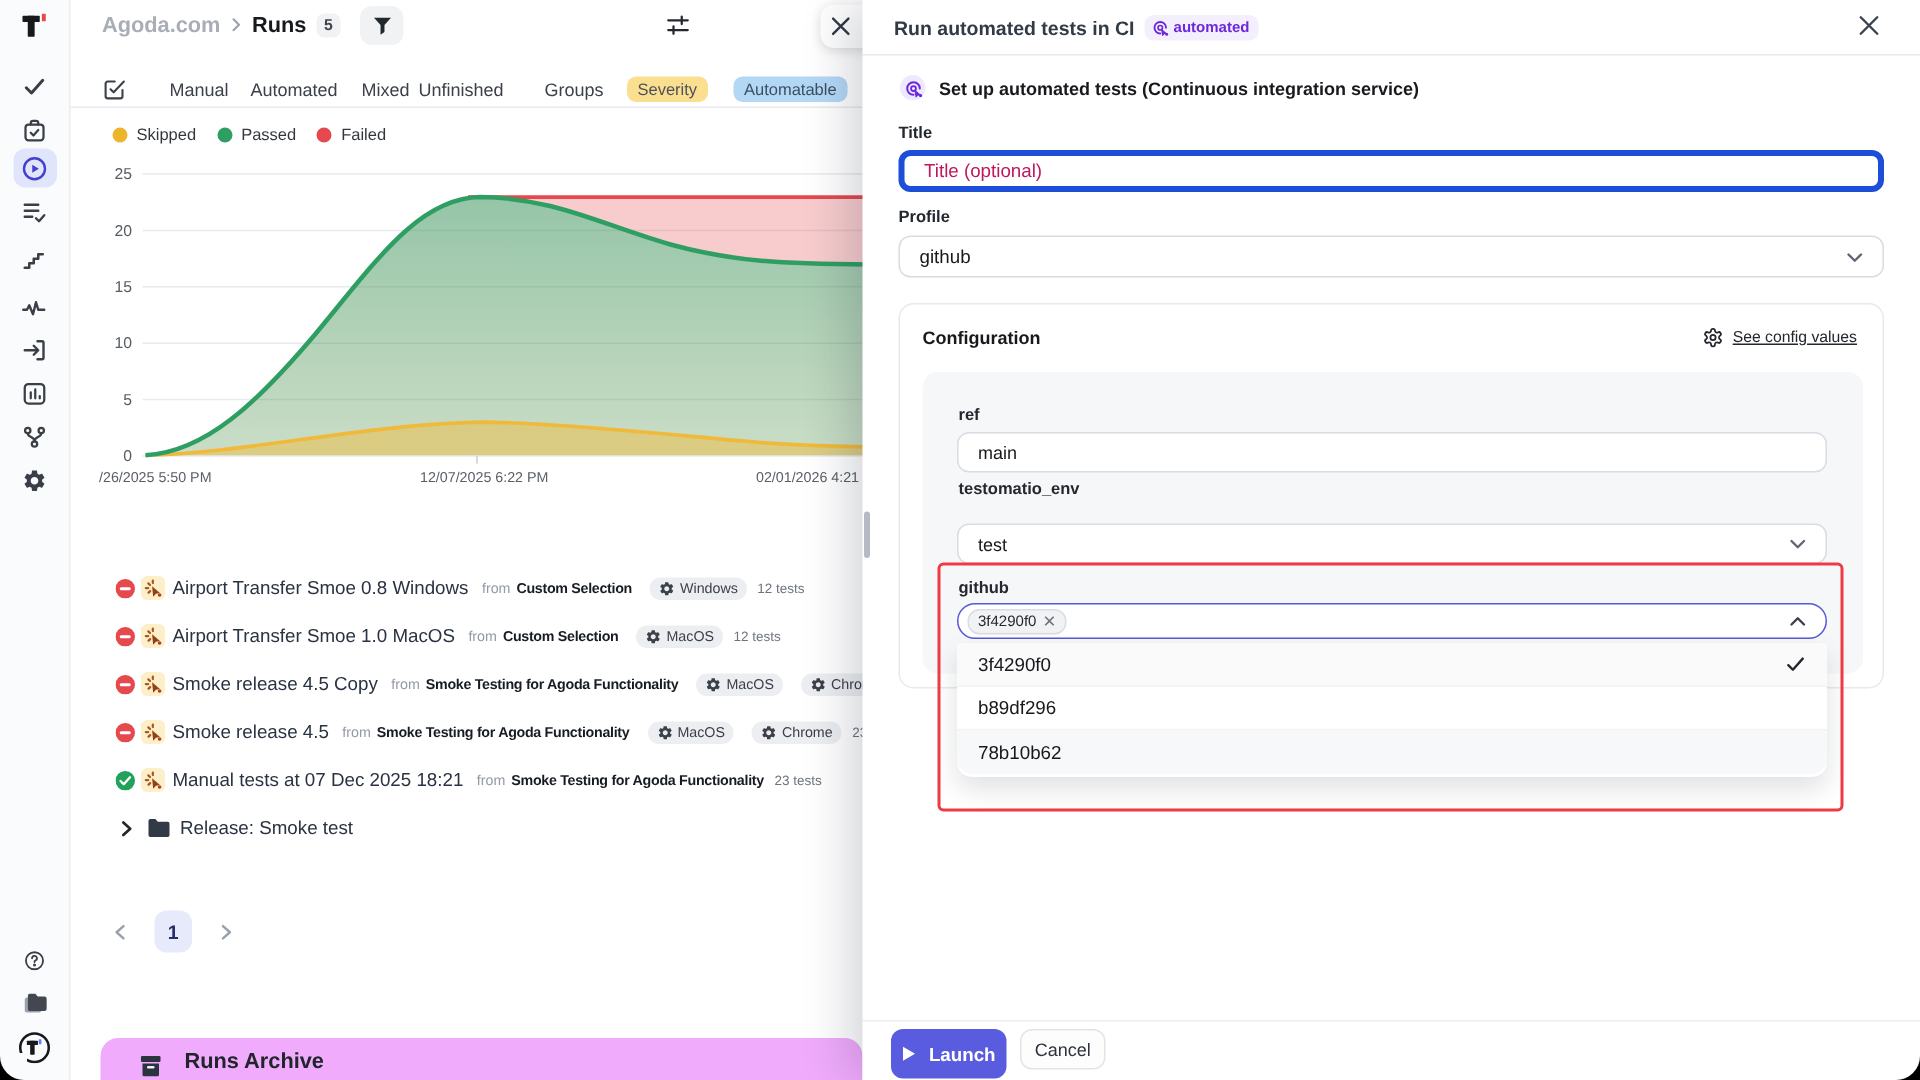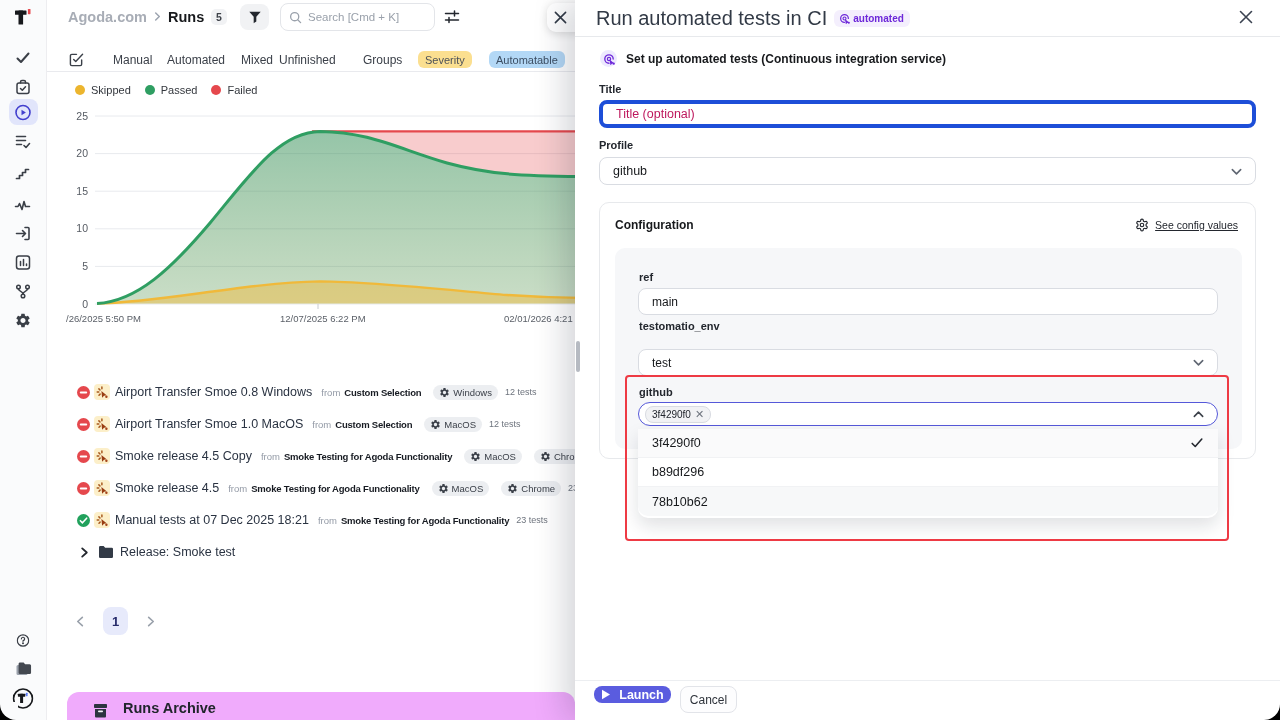--- a/index.html
+++ b/index.html
@@ -64,21 +64,21 @@
   
   #archive { position:absolute; left:67px; top:692px; width:508px; height:28px;
     background:#f0abfc; border-radius:12px 12px 0 0; }
   #archive h2 { position:absolute; left:56px; top:8px; font-size:14.5px; color:#21252c; }
 
   
   #modal { position:absolute; left:575px; top:0; width:705px; height:720px; background:#fff;
     box-shadow:-10px 0 30px rgba(15,23,42,.18); z-index:10; }
   #mhead { position:absolute; left:0; top:0; width:705px; height:37px;
     border-bottom:1px solid #e7e9ec; display:flex; align-items:center; padding-left:21px; }
-  #mhead h1 { font-size:20px; color:#323a46; font-weight:normal; }
+  #mhead h1 { font-size:13px; color:#323a46; font-weight:bold; }
   #autbadge { margin-left:7px; background:#f4effd; color:#6d28d9; font-weight:bold;
     font-size:10px; border-radius:6px; padding:3px 6px 3px 5px; display:inline-flex;
     align-items:center; gap:3px; }
   #mclose { position:absolute; right:27px; top:10px; }
 
   .mlabel { font-weight:bold; font-size:11px; color:#23272e; }
   #setup { position:absolute; left:600px; top:50px; display:flex; align-items:center; gap:9px; z-index:11; }
   #setup .txt { font-weight:bold; font-size:12px; color:#17191c; }
   .setupicon { width:17px; height:17px; border-radius:50%; background:#ede9fe;
     display:flex; align-items:center; justify-content:center; }
@@ -121,21 +121,21 @@
   #dropdown { position:absolute; left:638px; top:429px; width:580px; height:89px; background:#fff;
     border-radius:0 0 10px 10px; box-shadow:0 8px 18px rgba(15,23,42,.13); z-index:13; }
   .drow { height:29px; display:flex; align-items:center; padding:0 14px; font-size:12.5px;
     color:#17191c; border-bottom:1px solid #f1f2f4; }
   .drow:last-child { border-bottom:none; }
   #redbox { position:absolute; left:625px; top:375px; width:604px; height:166px;
     border:2.5px solid #ee3a44; border-radius:4px; z-index:14; pointer-events:none; }
 
   #mfootdiv { position:absolute; left:575px; top:680px; width:705px; height:1px;
     background:#eceef1; z-index:12; }
-  #btn-launch { position:absolute; left:594px; top:686px; width:77px; height:17px;
+  #btn-launch { position:absolute; left:594px; top:686px; width:77px; height:33px;
     background:#5a5cdf; border-radius:8px; color:#fff; font-size:12.5px; font-weight:bold;
     display:flex; align-items:center; justify-content:center; gap:8px; z-index:12; }
   #btn-cancel { position:absolute; left:680px; top:686px; width:57px; height:27px;
     background:#fdfdfe; border:1px solid #e2e4e9; border-radius:8px; color:#2e333b;
     font-size:12px; display:flex; align-items:center; justify-content:center; z-index:12; }
 
   #scrollthumb { position:absolute; left:576px; top:341px; width:4px; height:31px;
     background:#b6bac2; border-radius:2px; z-index:15; }
 
   .corner { position:absolute; width:18px; height:18px; background:#000; z-index:30; }
@@ -213,27 +213,20 @@
   <span class="crumb-gray" style="position:absolute; left:21px; top:9px;">Agoda.com</span>
   <svg style="position:absolute; left:106px; top:12px" width="9" height="9" viewBox="0 0 10 10" fill="none" stroke="#9ca3af" stroke-width="1.6" stroke-linecap="round" stroke-linejoin="round">
       <path d="M3 1l4 4-4 4"></path>
     </svg>
   <span class="crumb-dark" style="position:absolute; left:121px; top:9px;text-align:center;">Runs</span>
   <span id="badge5" style="position:absolute; left:164px; top:9px;">5</span>
   <div id="filterbtn">
     <svg width="14" height="14" viewBox="0 0 16 16" fill="#23272e">
         <path d="M1.5 2h13l-5 5.6V13l-3 2V7.6z"></path>
       </svg>
-  </div>
-  <div id="searchbox">
-    <svg width="13" height="13" viewBox="0 0 16 16" fill="none" stroke="#9aa1ab" stroke-width="1.6" stroke-linecap="round">
-        <circle cx="7" cy="7" r="5"></circle>
-        <path d="M11 11l3.3 3.3"></path>
-      </svg>
-    Search [Cmd + K]
   </div>
   <svg id="sliders" width="16" height="16" viewBox="0 0 16 16" fill="none" stroke="#23272e" stroke-width="1.5" stroke-linecap="round">
     <path d="M1.5 4.5h13M1.5 11h13"></path>
     <path d="M10.5 2v5M5 8.5v5"></path>
   </svg>
 </div>
 <div id="floatx">
   <svg width="13" height="13" viewBox="0 0 14 14" fill="none" stroke="#323a46" stroke-width="1.7" stroke-linecap="round">
       <path d="M1.5 1.5l11 11M12.5 1.5l-11 11"></path>
     </svg>

